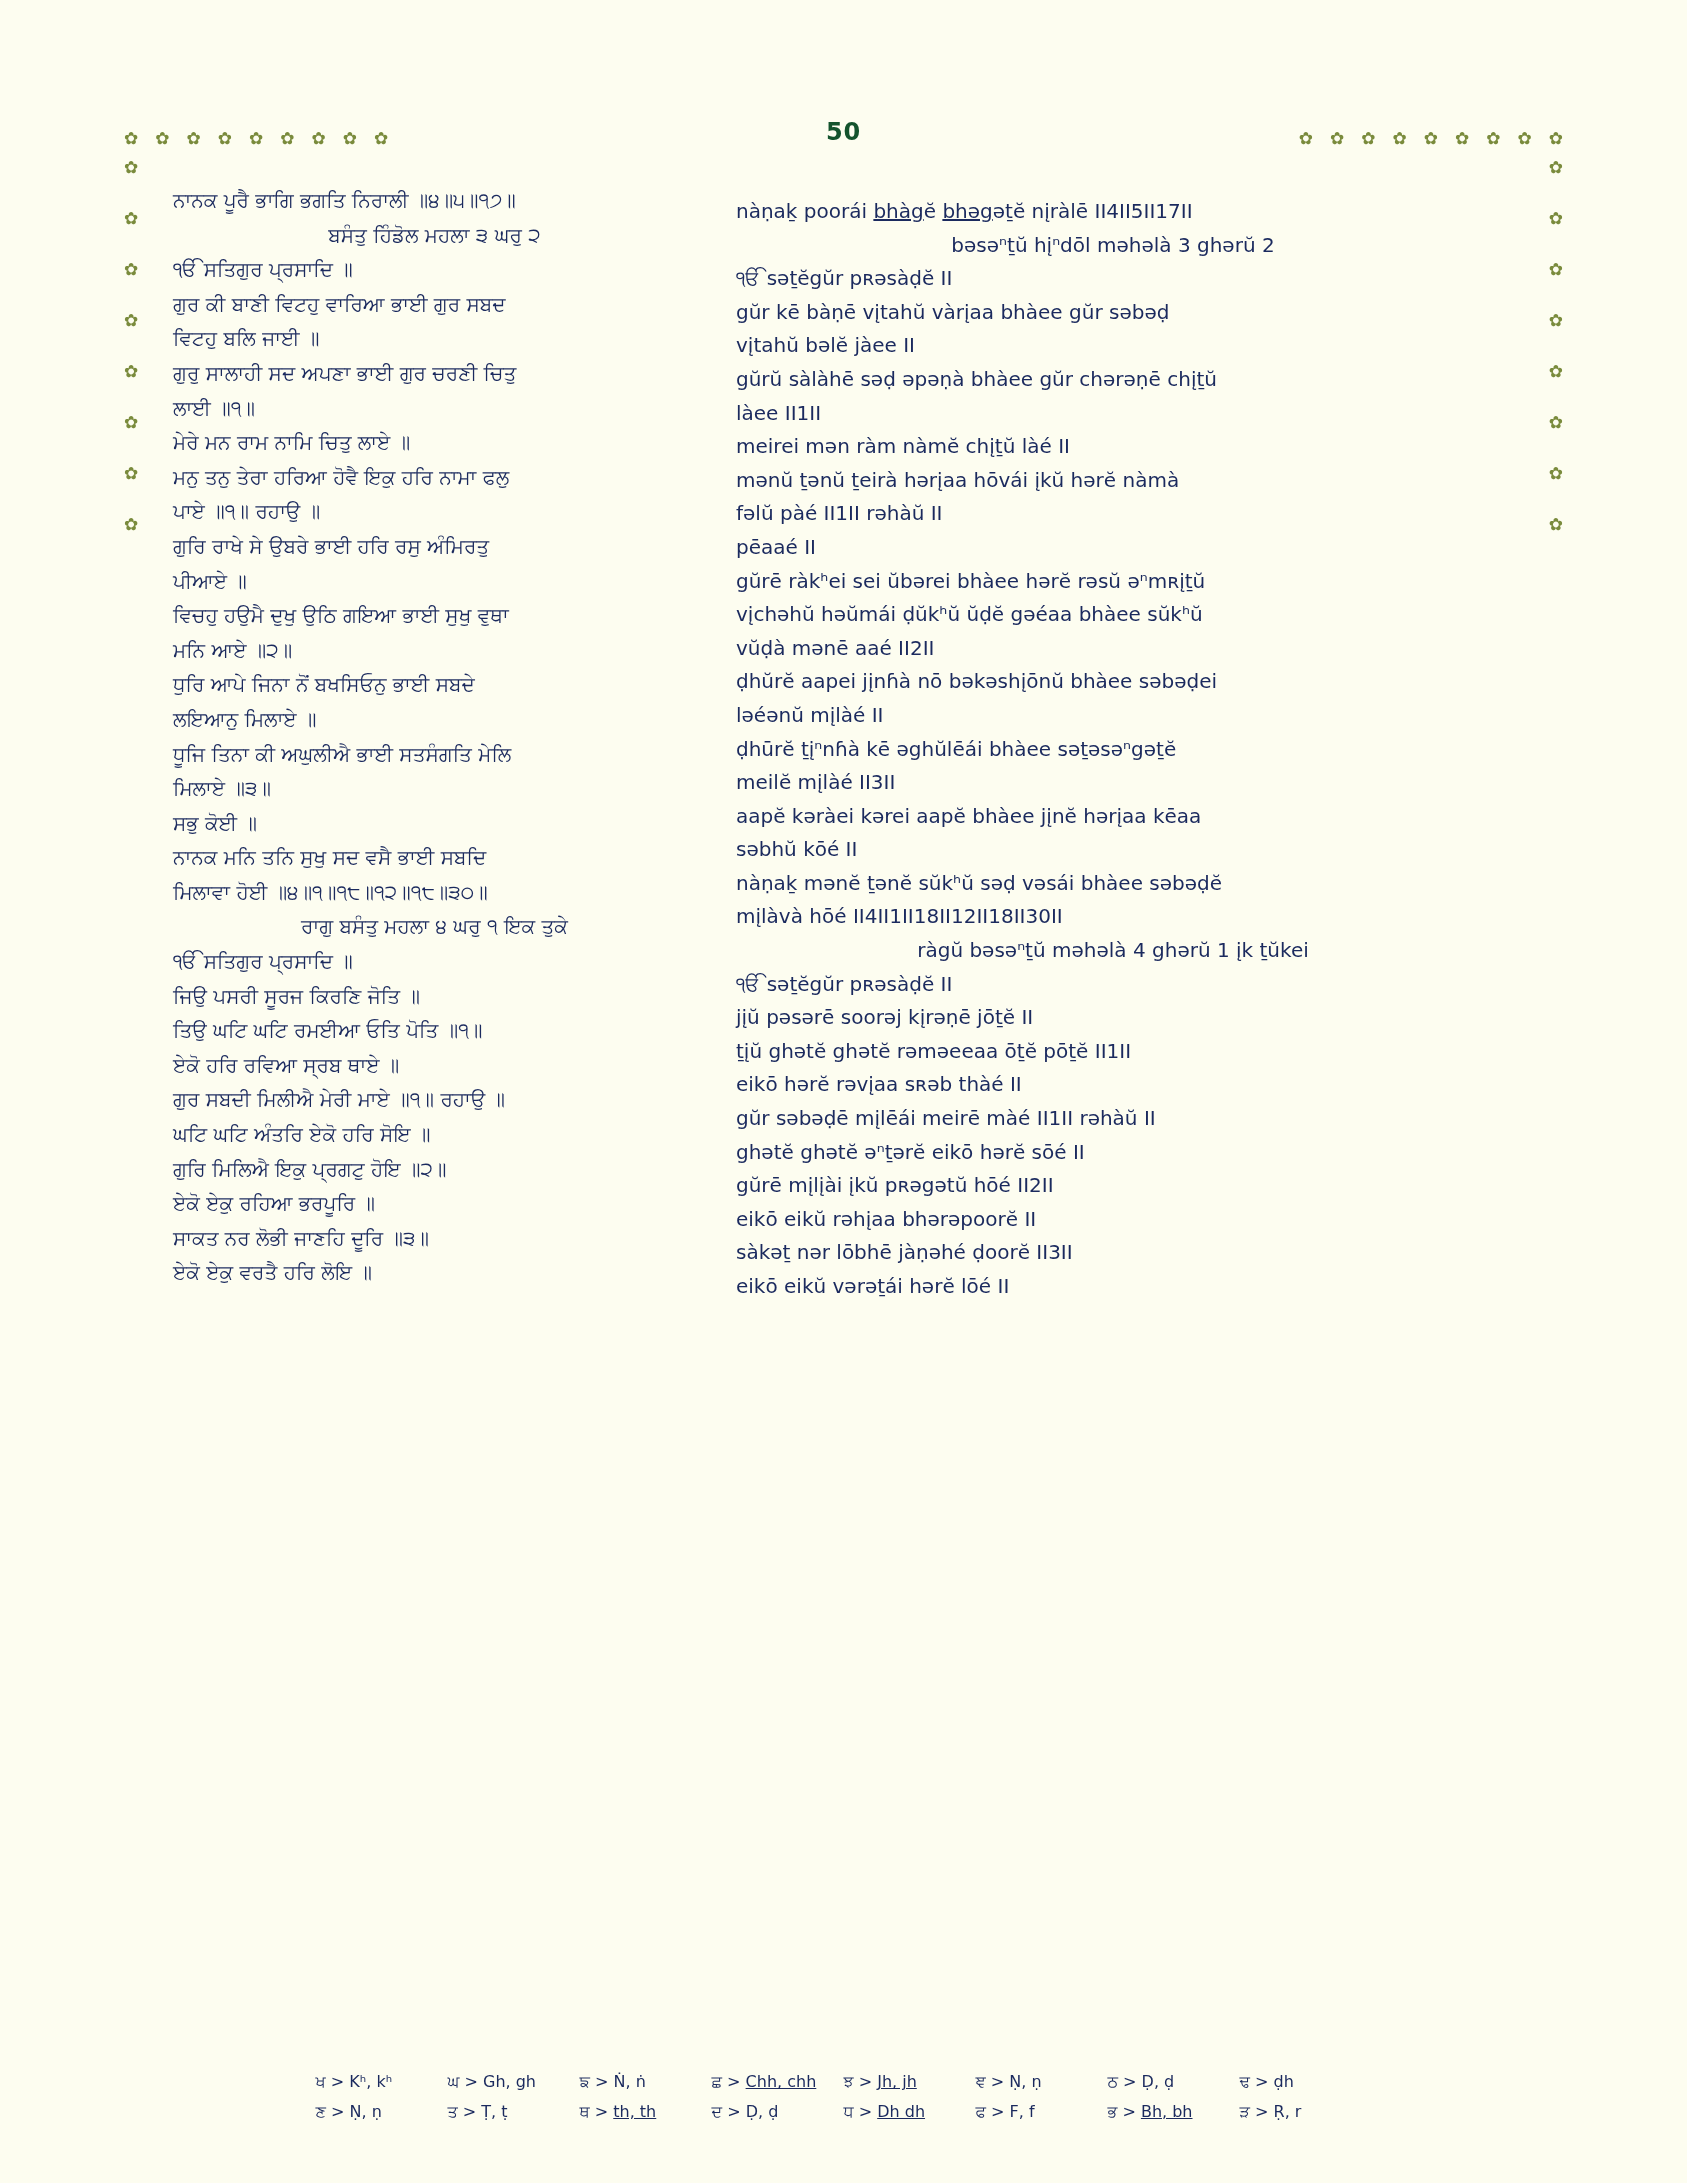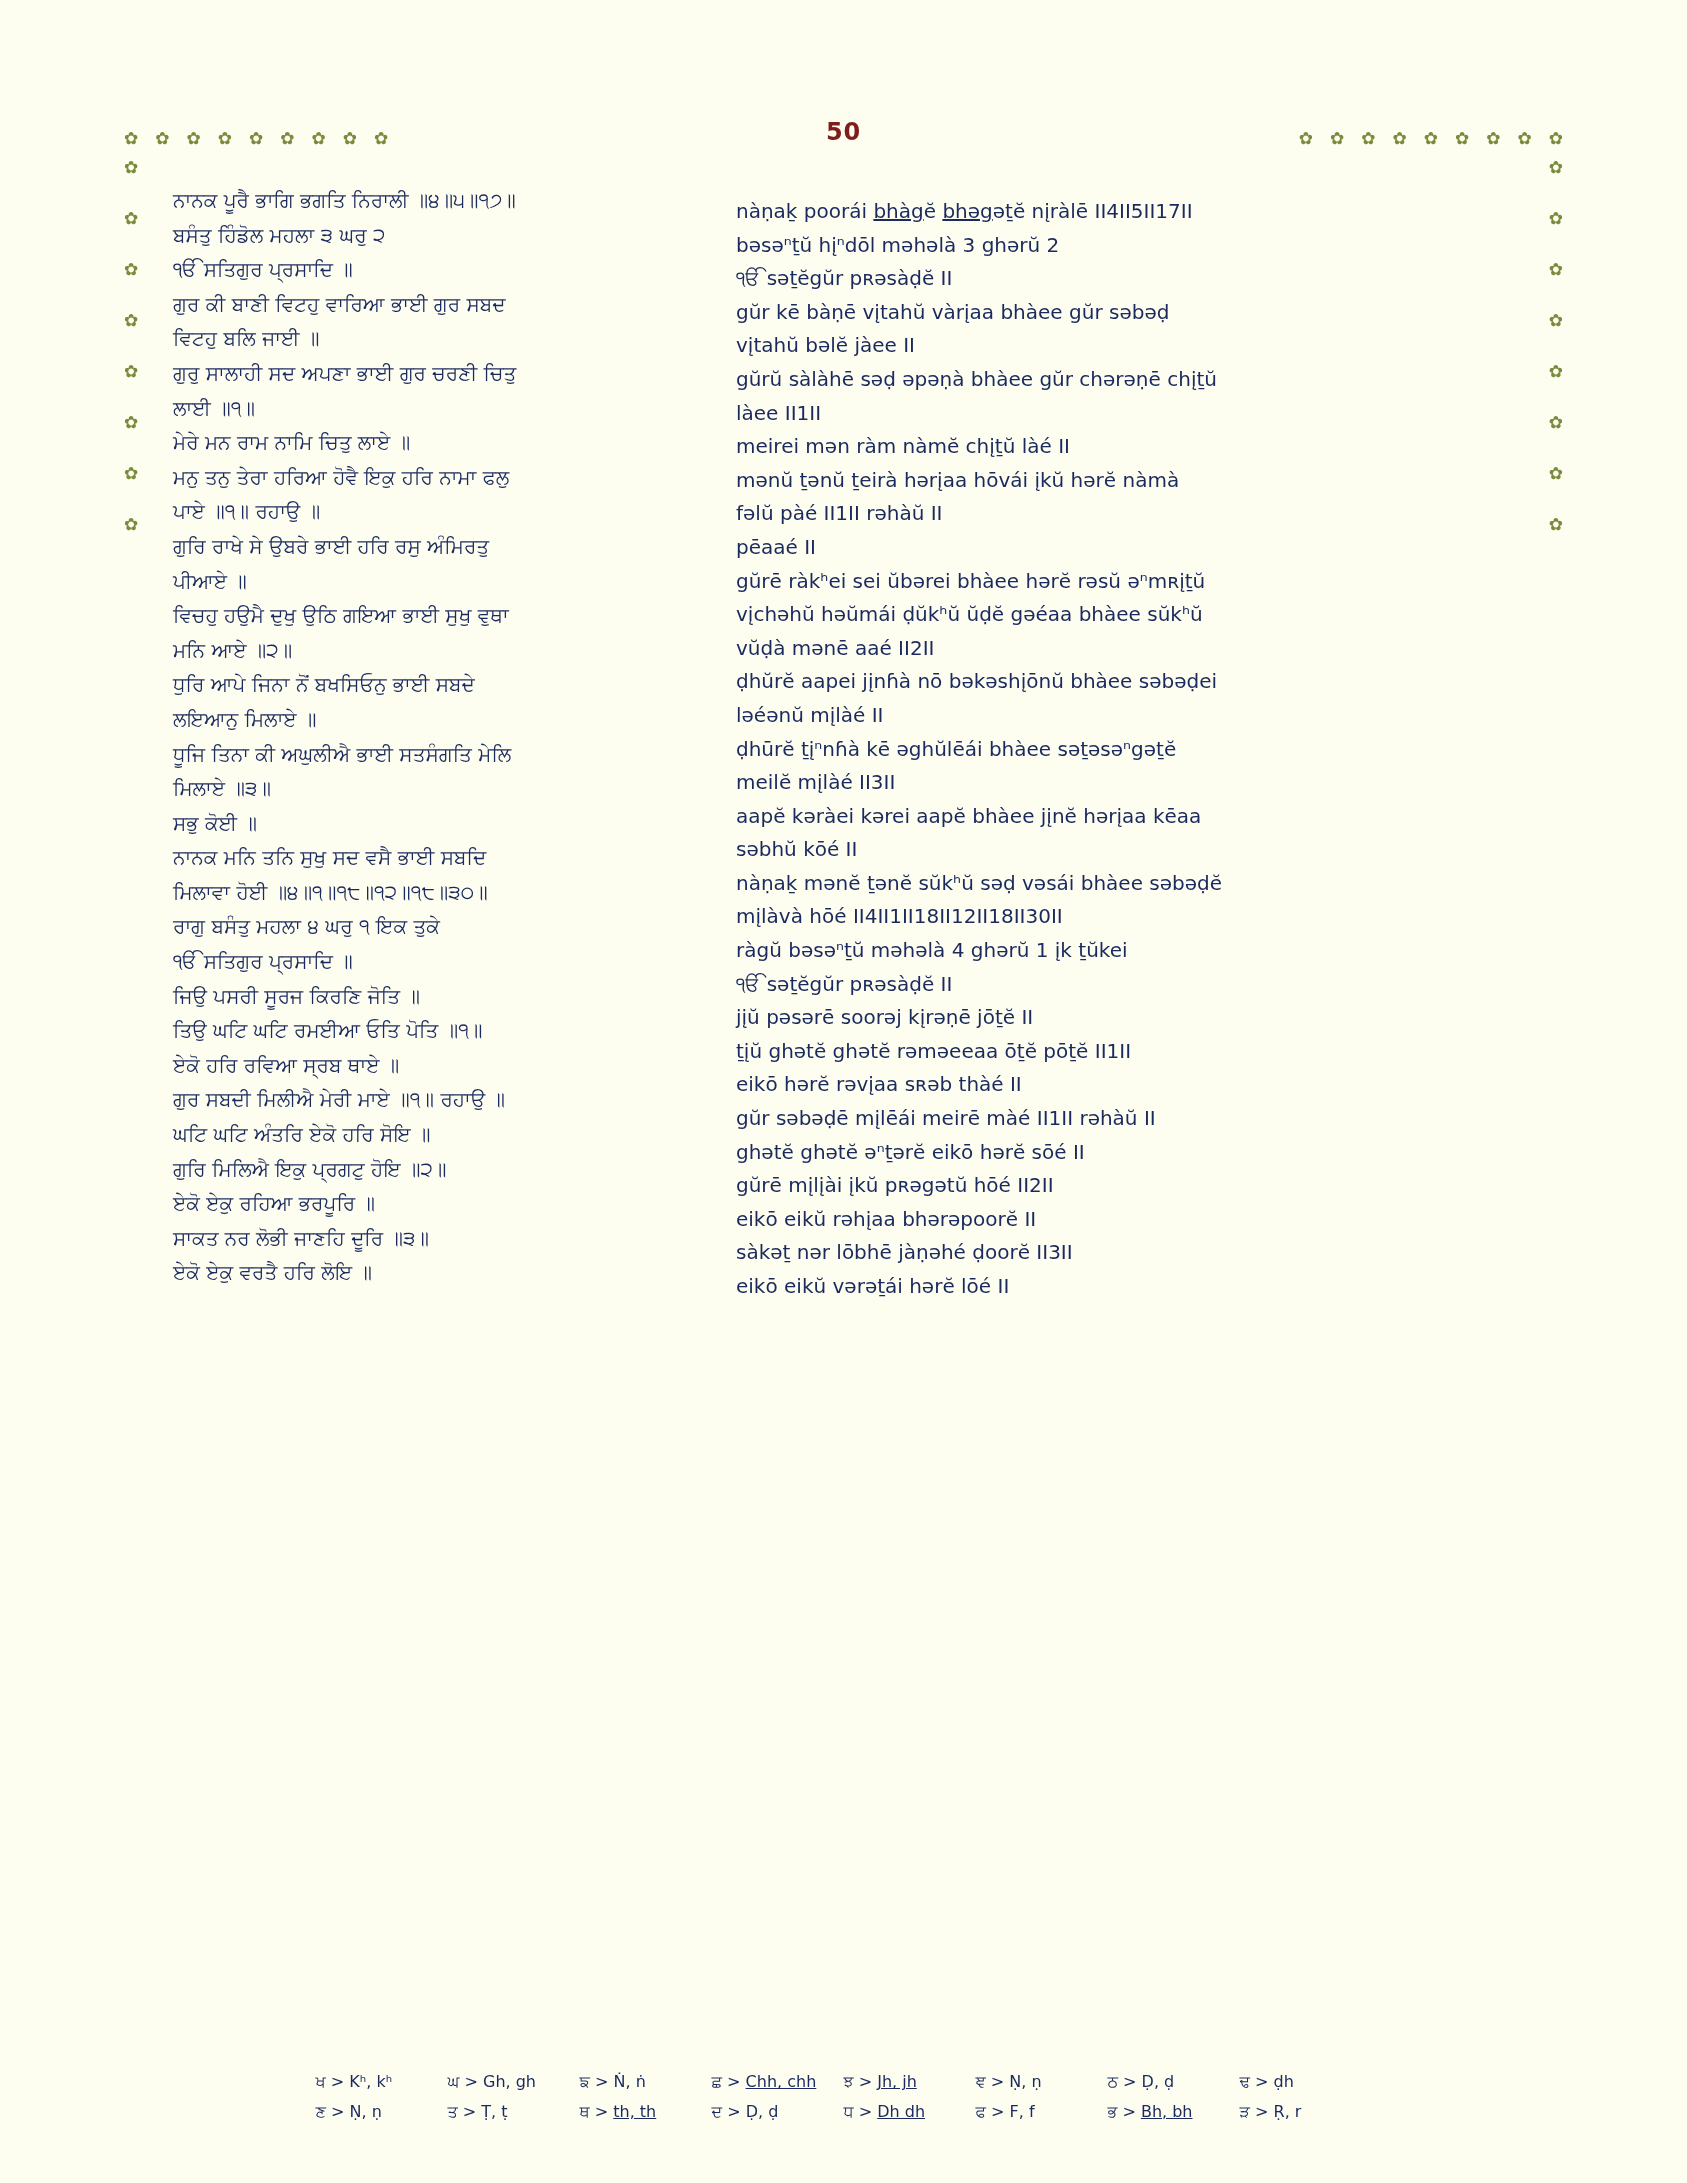--- a/index.html
+++ b/index.html
@@ -45,21 +45,21 @@
 
   
   .page-number {
     position: absolute;
     top: 118px;
     left: 0;
     width: 100%;
     text-align: center;
     font-size: 24px;
     font-weight: bold;
-    color: #7f1d1d;
+    color: #14532d;
     letter-spacing: 0.7px;
   }
 
   
   .columns {
     position: absolute;
     top: 185px;
     left: 173px;
     right: 139px;
     display: flex;
@@ -72,21 +72,21 @@
 
   .line {
     margin: 0 0 4.6px 0;
     font-size: 20px;
     line-height: 1.42;
     color: #1b2a5e;
   }
   .col.left .line { font-size: 20px; line-height: 1.5; }
   .col.right .line { font-size: 20px; line-height: 1.45; }
 
-  .line.center { }
+  .line.center { text-align: center; }
 
   .ik-onkar {
     font-size: 22.5px;
     letter-spacing: 0px;
   }
 
   
   .footer-key {
     position: absolute;
     left: 0;

